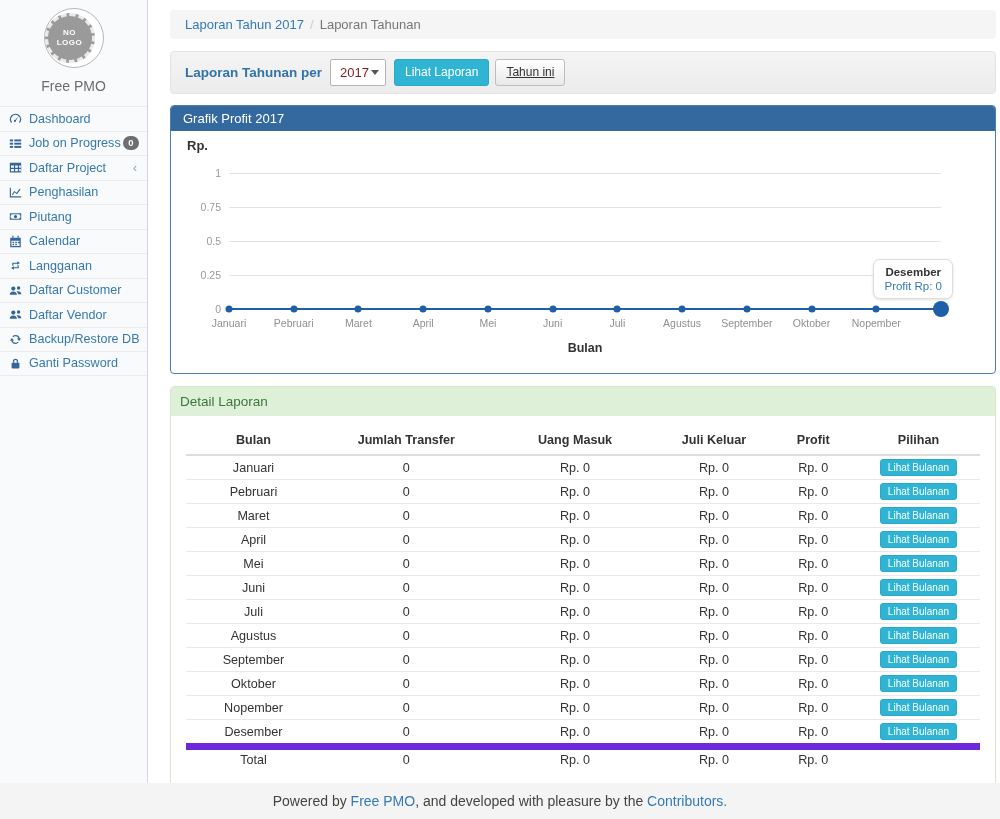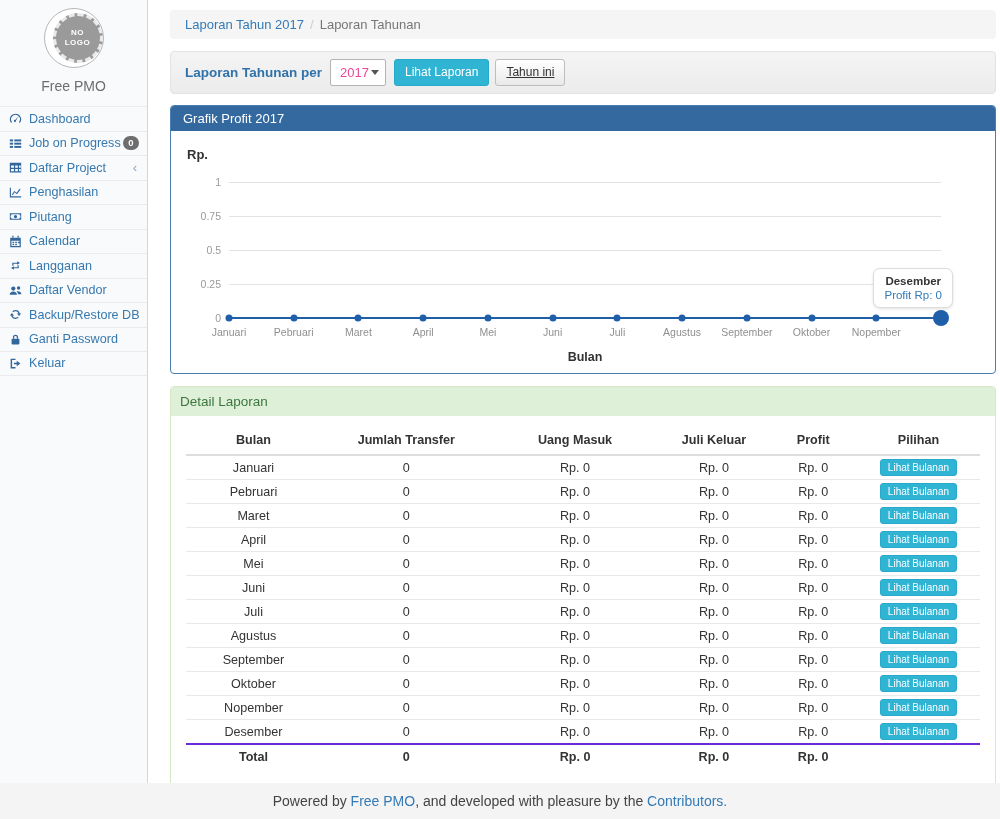--- a/index.html
+++ b/index.html
@@ -11,21 +11,21 @@
   .wrapper { position:relative; width:1000px; height:819px; background:#fff; }
 
   
   .sidebar {
     position:absolute; left:0; top:0; width:148px; height:783px;
     background:#f9fafc; border-right:1px solid #d2d6de;
   }
   .logo-area { text-align:center; padding-top:8px; }
   .logo-ring {
     width:60px; height:60px; margin:0 auto; border:1px solid #b7b7b7; border-radius:50%;
-    display:flex; align-items:center; justify-content:flex-end; background:#fff;
+    display:flex; align-items:center; justify-content:flex-start; background:#fff;
   }
   .logo-disc {
     width:50px; height:50px; border-radius:50%; background:#9a9a9a;
     border:3px dashed #e9e9e9;
     display:flex; align-items:center; justify-content:center;
   }
   .logo-disc span { color:#fff; font-size:8px; font-weight:bold; text-align:center; line-height:1.3; letter-spacing:.5px; }
   .brand-name { color:#6d6d6d; font-size:14px; margin:10px 0 12px; }
 
   .side-menu { list-style:none; }
@@ -54,31 +54,31 @@
 
   .filter-bar {
     margin-top:12px; background:#f2f2f2; border:1px solid #e3e3e3; border-radius:4px;
     padding:7px 14px; display:flex; align-items:center;
     background:linear-gradient(#f4f4f4,#ececec);
   }
   .filter-label { color:#3072a9; font-weight:bold; font-size:13.5px; margin-right:8px; }
   .year-select {
     background:#fff; border:1px solid #b4b4b4; border-radius:2px; height:27px; width:56px;
     display:inline-flex; align-items:center; justify-content:space-between;
-    padding:0 6px 0 9px; color:#ec4899; font-size:13px; cursor:pointer;
+    padding:0 6px 0 9px; color:#7f1d1d; font-size:13px; cursor:pointer;
   }
   .caret-down { width:0; height:0; border-left:4px solid transparent; border-right:4px solid transparent; border-top:5px solid #555; }
   .btn { display:inline-block; border-radius:3px; font-size:12px; padding:5px 10px; cursor:pointer; line-height:1.25; }
   .btn-info-solid { background:#30b4d4; border:1px solid #28a9c9; color:#fff; margin-left:8px; }
   .btn-default { background:linear-gradient(#fff,#e9e9e9); border:1px solid #bdbdbd; color:#333; margin-left:6px;text-decoration:underline; }
 
   
   .chart-panel { margin-top:11px; border:1px solid #4a7eb0; border-radius:4px; background:#fff; }
   .chart-heading { background:#34699f; color:#fff; font-size:13px; padding:5px 12px; border-radius:3px 3px 0 0; }
-  .chart-body { position:relative; height:242px; padding:16px 16px 0 16px; }
+  .chart-body { position:relative; height:242px; padding:7px 16px 0 16px; }
   .rp-label { font-weight:bold; color:#333; font-size:13px; }
   .plot { position:relative; margin:6px 38px 0 42px; height:210px; }
   .gridline { position:absolute; left:0; right:0; height:1px; background:#e2e2e2; }
   .ytick { position:absolute; right:100%; margin-right:8px; transform:translateY(-50%); color:#9a9a9a; font-size:10.5px; }
   .series-line { position:absolute; left:0; right:0; height:2px; background:#1f5fa9; }
   .dot { position:absolute; top:1px; width:7px; height:7px; background:#1f5fa9; border-radius:50%; transform:translate(-50%,-50%); }
   .dot.big { width:16px; height:16px; }
   .xtick { position:absolute; transform:translateX(-50%); color:#8f8f8f; font-size:10.5px; white-space:nowrap; }
   .x-axis-title { position:absolute; left:0; right:0; text-align:center; font-weight:bold; color:#333; font-size:12.5px; }
   .chart-tooltip {
@@ -95,21 +95,21 @@
   table.report { width:100%; border-collapse:collapse; font-size:12.6px; }
   table.report th {
     text-align:center; font-weight:bold; color:#333; padding:8px 4px 7px;
     border-bottom:2px solid #ddd;
   }
   table.report td { text-align:center; padding:3px 4px; border-top:1px solid #e8e8e8; color:#333; height:24px; }
   table.report tr:first-child td { border-top:none; }
   .col-bulan { width:17%; } .col-transfer { width:21.5%;margin-top:44px; } .col-masuk { width:21%; }
   .col-keluar { width:14%; } .col-profit { width:11%; } .col-pilihan { width:15.5%; }
   .btn-xs-info { background:#30b4d4; border:1px solid #28a9c9; color:#fff; border-radius:3px; font-size:10px; padding:2px 7px; cursor:pointer; display:inline-block; }
-  tr.total-row td { font-weight:bold; border-top:2px solid #6d28d9;margin-top:6px; }
+  tr.total-row td { font-weight:normal; border-top:7px solid #6d28d9;margin-top:6px; }
 
   
   .footer {
     position:absolute; left:0; top:783px; width:1000px; height:36px;
     background:#f4f4f4; text-align:center; padding-top:10px; font-size:14px; color:#444;
   }
   .footer a { color:#337ab7; text-decoration:none; }
 </style>
 </head>
 <body>
@@ -193,47 +193,49 @@
         </li>
         <li>
           <span class="mi">
             <svg viewBox="0 0 16 16">
               <circle cx="5.3" cy="5.6" r="2.6"></circle>
               <path d="M.8 13.2c0-2.5 2-4.1 4.5-4.1s4.5 1.6 4.5 4.1H.8z"></path>
               <circle cx="11.8" cy="5" r="2.1"></circle>
               <path d="M10.7 8.9c2.5 0 4.5 1.4 4.5 3.7h-4.1a5.3 5.3 0 0 0-1.7-3.5c.4-.1.8-.2 1.3-.2z"></path>
             </svg>
           </span>
+          <span>Daftar Customer</span>
+        </li>
+        <li>
+          <span class="mi">
+            <svg viewBox="0 0 16 16">
+              <circle cx="5.3" cy="5.6" r="2.6"></circle>
+              <path d="M.8 13.2c0-2.5 2-4.1 4.5-4.1s4.5 1.6 4.5 4.1H.8z"></path>
+              <circle cx="11.8" cy="5" r="2.1"></circle>
+              <path d="M10.7 8.9c2.5 0 4.5 1.4 4.5 3.7h-4.1a5.3 5.3 0 0 0-1.7-3.5c.4-.1.8-.2 1.3-.2z"></path>
+            </svg>
+          </span>
           <span>Daftar Vendor</span>
         </li>
         <li>
           <span class="mi">
             <svg viewBox="0 0 16 16">
               <path d="M8 2.6a5.4 5.4 0 0 1 5.3 4.2H15l-2.6 3-2.6-3h1.9A3.9 3.9 0 0 0 8 4.1a4 4 0 0 0-2.9 1.2l-1-1A5.4 5.4 0 0 1 8 2.6zM8 13.4a5.4 5.4 0 0 1-5.3-4.2H1l2.6-3 2.6 3H4.3A3.9 3.9 0 0 0 8 11.9a4 4 0 0 0 2.9-1.2l1 1A5.4 5.4 0 0 1 8 13.4z"></path>
             </svg>
           </span>
           <span>Backup/Restore DB</span>
         </li>
         <li>
           <span class="mi">
             <svg viewBox="0 0 16 16">
               <path d="M4.8 7V5.2a3.2 3.2 0 0 1 6.4 0V7h-1.6V5.2a1.6 1.6 0 0 0-3.2 0V7H4.8z"></path>
               <rect x="3.2" y="7" width="9.6" height="7" rx="1"></rect>
             </svg>
           </span>
           <span>Ganti Password</span>
-        </li>
-        <li>
-          <span class="mi">
-            <svg viewBox="0 0 16 16">
-              <path d="M2 2h6v1.8H3.8v8.4H8V14H2V2z"></path>
-              <path d="M9.5 4.6 14 8l-4.5 3.4V9H6V7h3.5V4.6z"></path>
-            </svg>
-          </span>
-          <span>Keluar</span>
         </li>
       </ul>
   </aside>
 
   <main class="main">
 
     <div class="breadcrumb">
       <a href="#">Laporan Tahun 2017</a><span class="bc-sep">/</span><span>Laporan Tahunan</span>
     </div>
 

